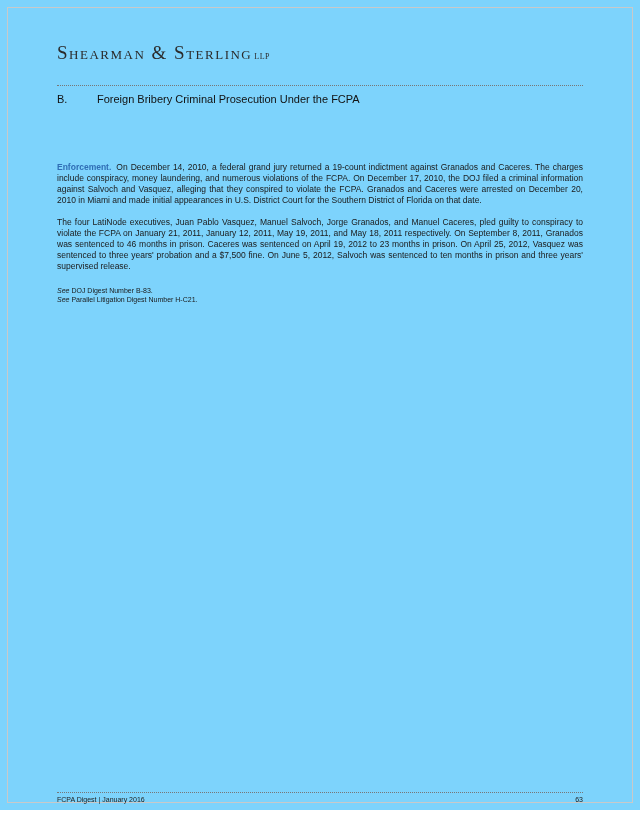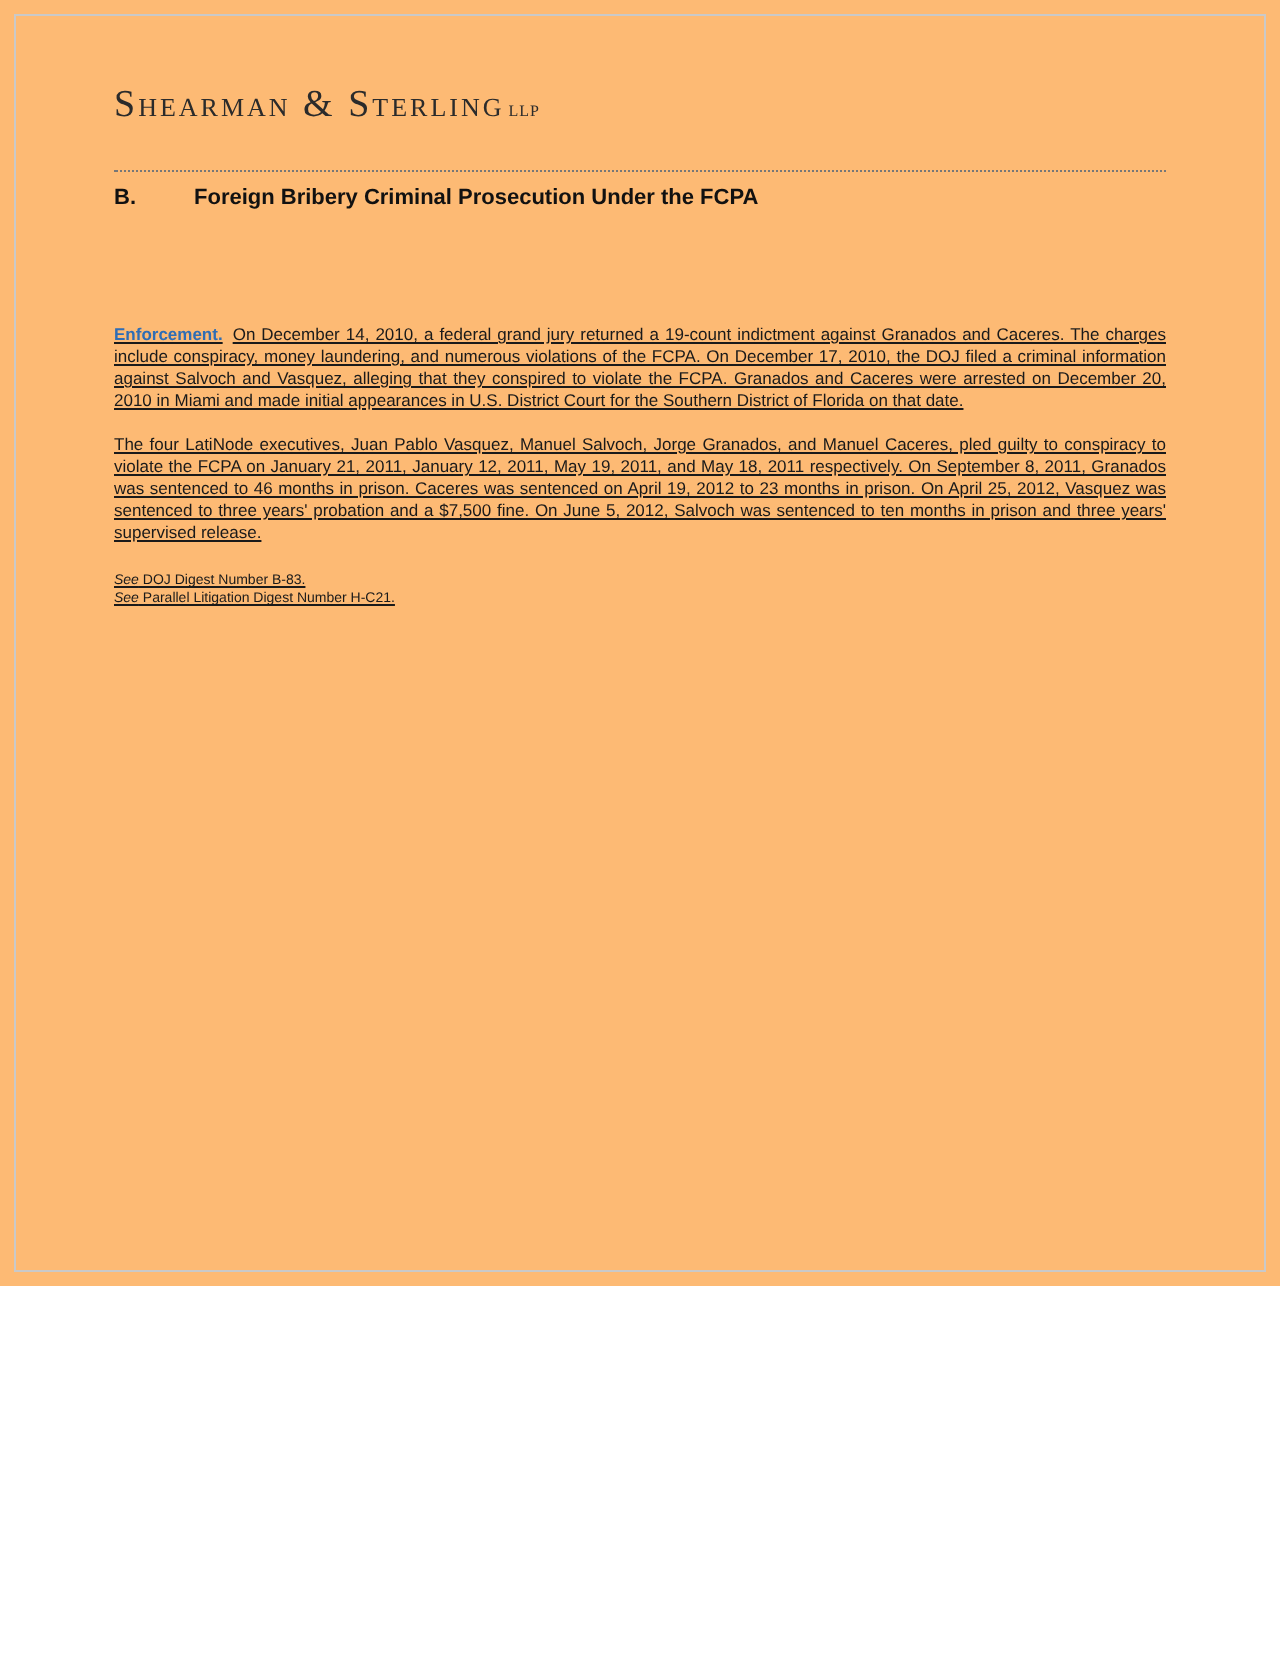--- a/index.html
+++ b/index.html
@@ -3,22 +3,22 @@
 <meta charset="utf-8">
 <style>
   html, body {
     margin: 0;
     padding: 0;
     background: #ffffff;
   }
   .page {
     position: relative;
     width: 640px;
-    height: 643px;
-    background: #fdba74;
+    height: 810px;
+    background: #7dd3fc;
     font-family: "Liberation Sans", sans-serif;
     color: #1a1a1a;
     overflow: hidden;
     box-sizing: border-box;
   }
   .page-border {
     position: absolute;
     left: 7px;
     top: 7px;
     right: 7px;
@@ -52,36 +52,35 @@
     height: 0;
   }
   .rule-header { top: 85px; }
   .rule-footer { top: 792px; }
   .heading {
     position: absolute;
     left: 57px;
     right: 57px;
     top: 93px;
     font-size: 11px;
-    font-weight: bold;
+    font-weight: normal;
     color: #111;
   }
   .heading-number {
     display: inline-block;
     width: 40px;
   }
   .body-text {
     position: absolute;
     left: 57px;
     right: 57px;
     top: 162px;
     font-size: 8.5px;
     line-height: 11px;
     text-align: justify;
-    text-decoration: underline;
   }
   .body-text p {
     margin: 0 0 11px 0;
   }
   .enforcement-label {
     color: #2f6db5;
     font-weight: bold;
     margin-right: 5px;
   }
   .citations {

